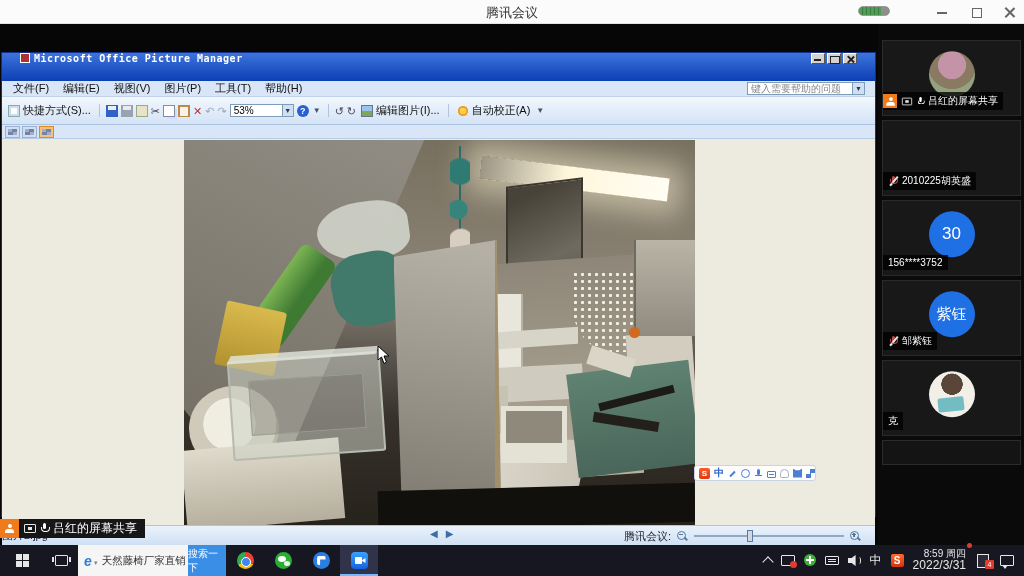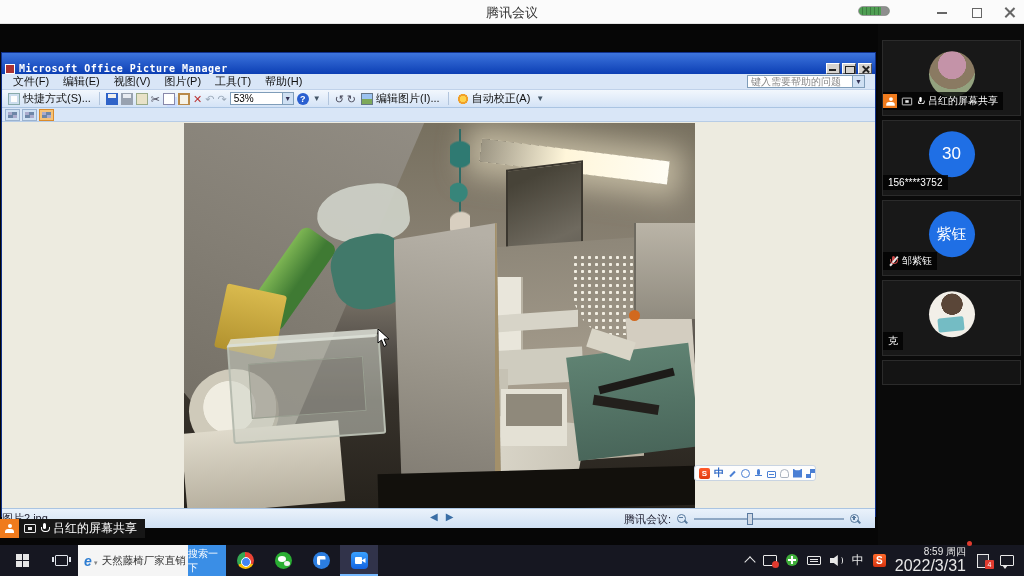--- a/index.html
+++ b/index.html
@@ -20,41 +20,41 @@
   .wc-max::after{content:"";position:absolute;left:2px;top:2px;width:8px;height:8px;border:1.5px solid #666;}
   .wc-close::before,.wc-close::after{content:"";position:absolute;left:5px;top:0;width:1.5px;height:13px;background:#666;}
   .wc-close::before{transform:rotate(45deg);}.wc-close::after{transform:rotate(-45deg);}
 
   
   .shared{position:absolute;top:24px;left:0;width:878px;height:521px;background:#060606;}
 
   
   .pm{position:absolute;left:1px;top:28px;width:875px;height:465px;background:#dce9f8;
       border:1px solid #10308a;}
-  .pm-titlebar{height:21px;background:linear-gradient(#3d74dd,#0c3fb4);display:flex;align-items:flex-end;padding:0 3px;}
+  .pm-titlebar{height:28px;background:linear-gradient(#3d74dd,#0c3fb4);display:flex;align-items:flex-start;padding:0 18px;}
   .pm-appicon{width:10px;height:10px;background:#a33;border:1px solid #fff;margin-right:4px;flex:none;}
   .pm-title{color:#fff;font-weight:bold;font-size:10px;letter-spacing:.5px;white-space:nowrap;
     font-family:"DejaVu Sans Mono","Liberation Mono",monospace;}
   .pm-controls{margin-left:auto;display:flex;gap:2px;}
   .pm-btn{width:14px;height:11px;background:#d6d3ce;border:1px solid #fff;border-right-color:#555;border-bottom-color:#555;position:relative;}
   .pm-btn i{position:absolute;inset:0;}
   .g-min::after{content:"";position:absolute;left:2px;bottom:2px;width:7px;height:2px;background:#222;}
   .g-max::after{content:"";position:absolute;left:2px;top:2px;width:8px;height:6px;border:1.5px solid #222;}
   .g-x::before,.g-x::after{content:"";position:absolute;left:6px;top:1px;width:1.5px;height:9px;background:#222;}
   .g-x::before{transform:rotate(45deg);}.g-x::after{transform:rotate(-45deg);}
 
   .pm-menubar{height:16px;background:#d9e6f7;display:flex;align-items:center;padding:0 4px;
     border-bottom:1px solid #c0d2ea;position:relative;}
   .menu-item{font-size:11px;color:#111;padding:0 7px;cursor:default;}
   .help-box{position:absolute;right:10px;top:1px;width:118px;height:13px;background:#fff;
     border:1px solid #7f9db9;font-size:10px;color:#888;display:flex;align-items:center;padding-left:3px;}
   .help-box .dd{margin-left:auto;width:12px;height:11px;background:#cfe0f3;border-left:1px solid #7f9db9;
     display:flex;align-items:center;justify-content:center;font-size:7px;color:#335;}
 
-  .pm-toolbar{height:18px;background:linear-gradient(#f2f7fd,#d4e3f6);display:flex;align-items:center;
+  .pm-toolbar{height:28px;background:linear-gradient(#f2f7fd,#d4e3f6);display:flex;align-items:center;
     padding:0 4px;gap:3px;border-bottom:1px solid #aac4e2;font-size:11px;color:#111;}
   .tb-sep{width:1px;height:13px;background:#b2c5dd;margin:0 3px;}
   .tb-btn{display:flex;align-items:center;gap:3px;padding:0 2px;height:15px;}
   .mi{display:inline-block;width:12px;height:12px;position:relative;flex:none;}
   .mi-shortcut{background:#fdfdfd;border:1px solid #8aa;box-shadow:inset 0 0 0 2px #cde;}
   .mi-save{background:#2f63c8;}.mi-save::after{content:"";position:absolute;left:2px;top:1px;width:8px;height:4px;background:#eee;}
   .mi-print{background:#98a2b0;}.mi-print::after{content:"";position:absolute;left:2px;top:1px;width:8px;height:4px;background:#e8ecf2;}
   .mi-mail{background:#e8e2c8;border:1px solid #9a8;}
   .mi-copy{background:#fff;border:1px solid #88a;box-shadow:3px 3px 0 -1px #cdf;}
   .mi-paste{background:#b98a4a;}.mi-paste::after{content:"";position:absolute;left:2px;top:2px;width:8px;height:9px;background:#f6f3e8;}
@@ -254,21 +254,21 @@
   .tr-spk{width:13px;height:11px;position:relative;}
   .tr-spk::before{content:"";position:absolute;left:0;top:3px;width:4px;height:5px;background:#e8e8e8;}
   .tr-spk::after{content:"";position:absolute;left:2px;top:0;width:6px;height:11px;background:#e8e8e8;
     clip-path:polygon(100% 0,100% 100%,0 60%,0 40%);}
   .tr-spk i{position:absolute;right:0;top:2px;width:4px;height:7px;border-right:1.5px solid #e8e8e8;border-radius:50%;}
   .tr-ime{font-size:12px;}
   .tr-sogou{width:13px;height:13px;border-radius:2px;background:linear-gradient(#ff6a2a,#d63310);color:#fff;
     font-size:10px;font-weight:bold;text-align:center;line-height:13px;}
   .tr-clock{text-align:right;line-height:1.15;position:relative;padding-right:2px;}
   .tr-clock .t1{font-size:10px;}
-  .tr-clock .t2{font-size:16px;}
+  .tr-clock .t2{font-size:12px;}
   .tr-clock .dot{position:absolute;right:-4px;top:-5px;width:5px;height:5px;border-radius:50%;background:#e03b2f;}
   .tr-notif{width:14px;height:13px;position:relative;}
   .tr-notif::before{content:"";position:absolute;left:0;top:0;width:10px;height:12px;border:1.2px solid #e8e8e8;background:#2a2b36;}
   .tr-notif .badge{position:absolute;right:-3px;bottom:-2px;min-width:9px;height:9px;background:#e03b2f;color:#fff;
     font-size:7px;text-align:center;line-height:9px;border-radius:1px;padding:0 1px;}
   .tr-action{width:14px;height:11px;border:1.3px solid #e8e8e8;border-radius:1px;position:relative;}
   .tr-action::after{content:"";position:absolute;left:1px;bottom:-4px;width:0;height:0;
     border-left:3px solid transparent;border-right:3px solid transparent;border-top:4px solid #e8e8e8;}
 </style>
 </head>
@@ -451,20 +451,28 @@
       <span class="label">
         <span class="orange-badge">
             <span class="icon-person"></span>
           </span>
         <span class="icon-screen sm"></span>
         <span class="icon-mic sm"></span>
         <span class="name">吕红的屏幕共享</span>
       </span>
     </div>
 
+    <div class="tile">
+      <span class="label">
+        <span class="mic-muted">
+            <i></i>
+          </span>
+        <span class="name">2010225胡英盛</span>
+      </span>
+    </div>
 
     <div class="tile">
       <span class="avatar av-blue num">30</span>
       <span class="label">
         <span class="name">156****3752</span>
       </span>
     </div>
 
     <div class="tile">
       <span class="avatar av-blue">紫钰</span>

